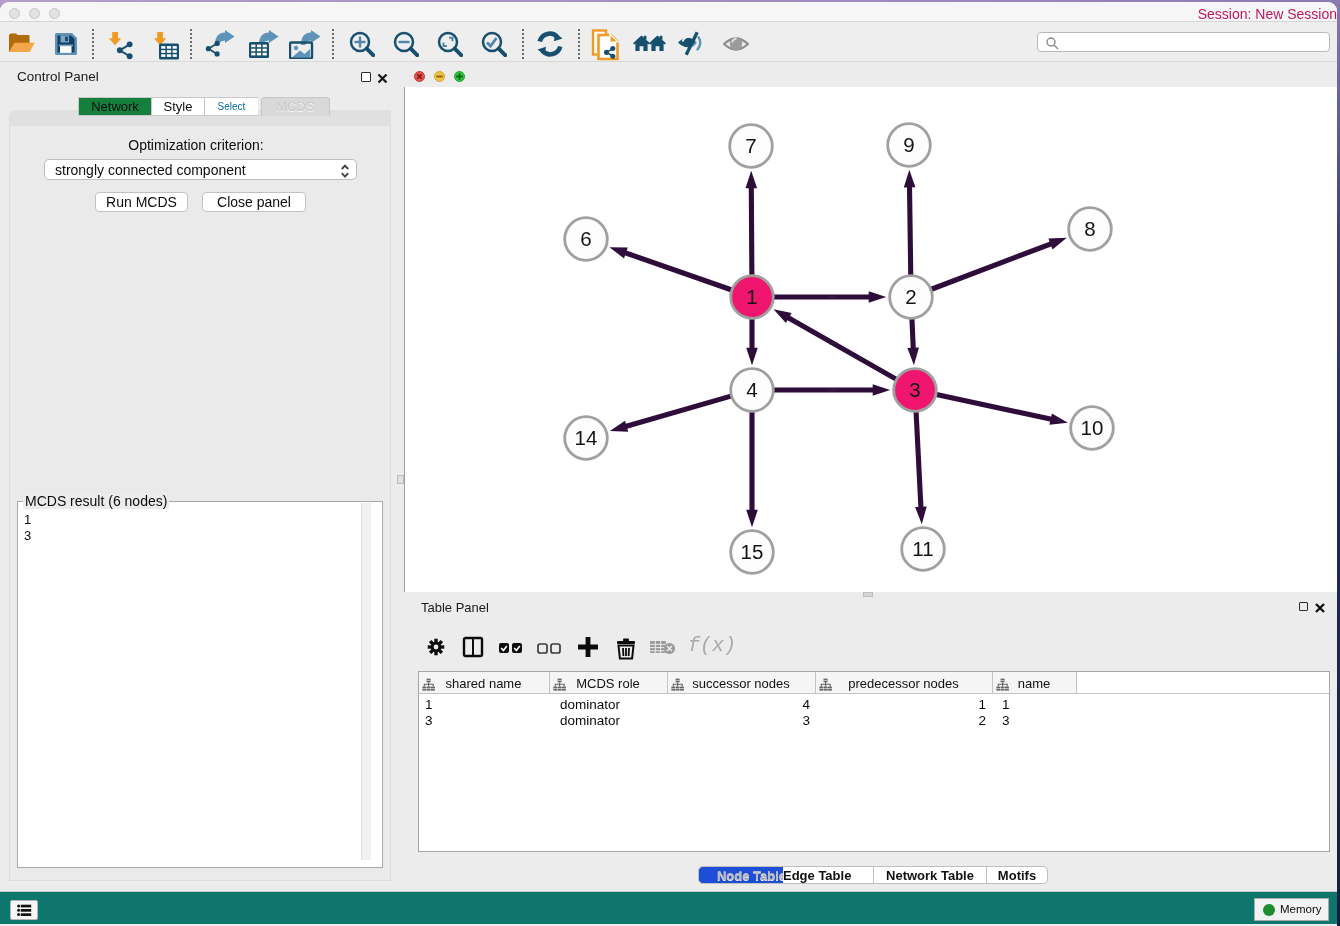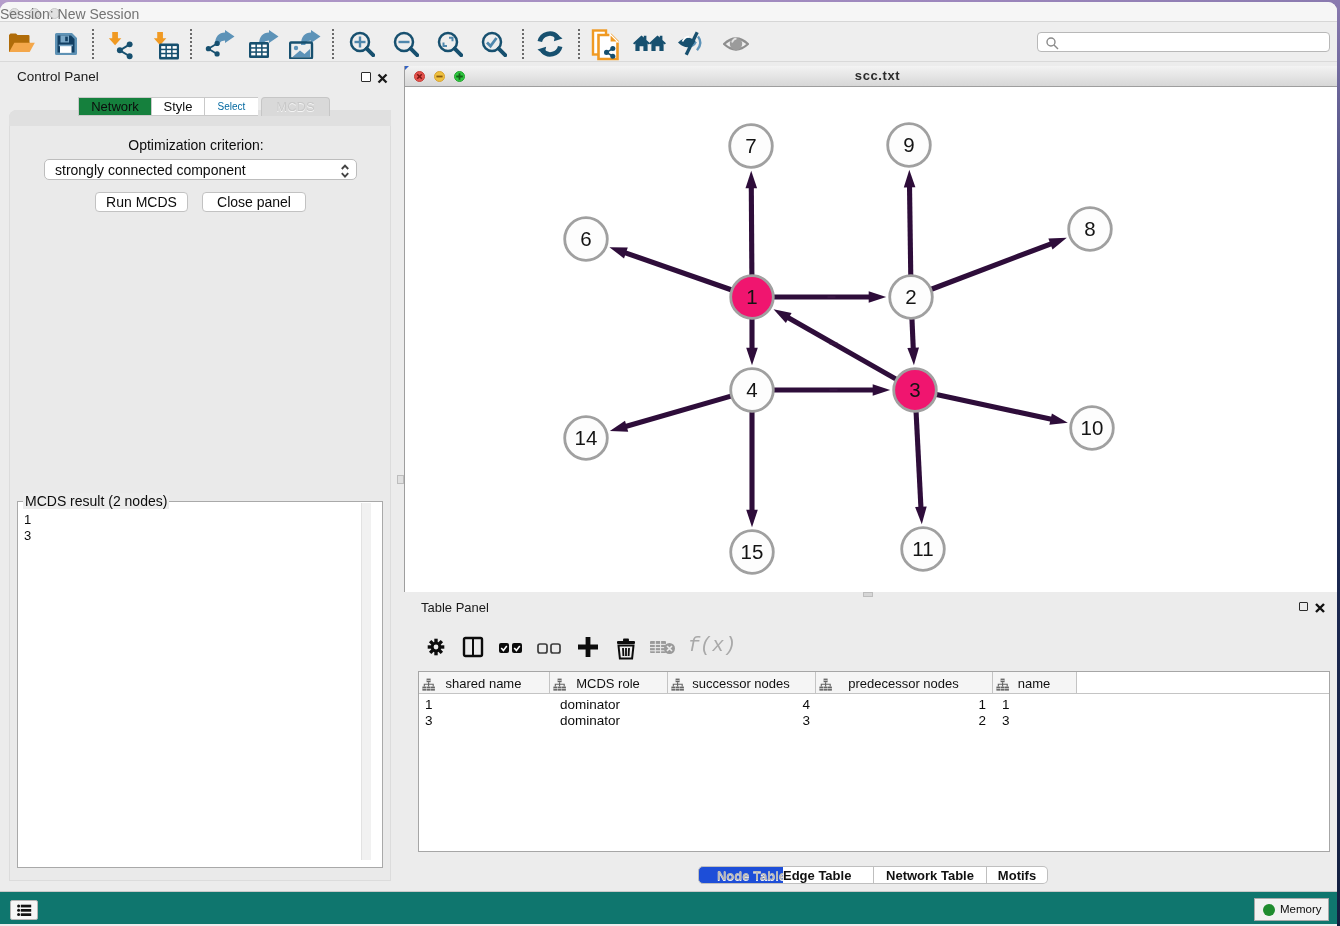--- a/index.html
+++ b/index.html
@@ -8,21 +8,21 @@
 .vsep { position:absolute; top:29px; height:30px; width:0; border-left:2px dotted #6a6a6a; }
 .cell { position:absolute; font-size:13.5px; color:#0c0c0c; }
 </style></head><body>
 <div id="win">
 <div class="abs" style="left:0;top:-2px;width:1337px;height:928px">
 
  <div class="abs" style="left:0;top:2px;width:1337px;height:20px;background:#f6f6f6;border-bottom:1px solid #d6d6d6;border-radius:9px 9px 0 0">
    <div class="abs" style="left:9px;top:6px;width:11px;height:11px;border-radius:50%;background:#e2e2e2;border:1px solid #c7c7c7"></div>
    <div class="abs" style="left:29px;top:6px;width:11px;height:11px;border-radius:50%;background:#e2e2e2;border:1px solid #c7c7c7"></div>
    <div class="abs" style="left:49px;top:6px;width:11px;height:11px;border-radius:50%;background:#e2e2e2;border:1px solid #c7c7c7"></div>
-   <div class="abs" style="left:0;top:4px;width:1337px;text-align:left;font-size:14px;color:#737373">Session: New Session</div>
+   <div class="abs" style="left:0;top:4px;width:1337px;text-align:right;font-size:14px;color:#be185d">Session: New Session</div>
  </div>
 
  <div class="abs" style="left:0;top:22px;width:1337px;height:40px;background:#eeeeee;border-bottom:1px solid #d9d9d9">
  </div>
  <div style="position:absolute;left:8.0px;top:31.0px;width:28px;height:24px"><svg width="28" height="24" viewBox="0 0 28 24" style="">
           <path d="M1 4 l1.5 -1.5 h5.5 l1.5 1.5 h11 a1 1 0 0 1 1 1 v7 h-20.5 z" fill="#b06c09"></path>
 <path d="M1 4 v17 l4 0 5 -9.5 h11.5 v-0.5 h-20" fill="#b06c09"></path>
 <path d="M1.2 21 L6.3 11.7 h20.5 L21.7 21 z" fill="#f4a74a"></path>
         </svg></div>
       <div style="position:absolute;left:54.0px;top:32.0px;width:24px;height:24px"><svg width="24" height="24" viewBox="0 0 24 24" style="">
@@ -207,28 +207,24 @@
           <path d="M2.8 10.2 L6 13.6 L9.2 10.2" fill="none" stroke="#444" stroke-width="1.9"></path>
         </svg>
  </div>
  <div class="abs" style="left:95px;top:192px;width:93px;height:20px;background:#fff;border:1px solid #c2c2c2;border-radius:4px;text-align:center;font-size:14px;color:#0c0c0c;line-height:19px">Run MCDS</div>
  <div class="abs" style="left:202px;top:192px;width:104px;height:20px;background:#fff;border:1px solid #c2c2c2;border-radius:4px;text-align:center;font-size:14px;color:#0c0c0c;line-height:19px">Close panel</div>
 
  <div class="abs" style="left:17px;top:501px;width:366px;height:367px;border:1px solid #a9a9a9;background:#fff">
    <div class="abs" style="left:343px;top:1px;width:10px;height:357px;background:#f1f1f1;border-left:1px solid #e2e2e2"></div>
    <div class="abs" style="left:6px;top:10px;font-size:13px;color:#0c0c0c;line-height:16px">1<br>3</div>
  </div>
- <div class="abs" style="left:23px;top:493px;background:#ececec;padding:0 2px;font-size:14px;color:#0c0c0c">MCDS result (2 nodes)</div>
+ <div class="abs" style="left:23px;top:493px;background:#ececec;padding:0 2px;font-size:14px;color:#0c0c0c">MCDS result (6 nodes)</div>
 
  <div class="abs" style="left:397px;top:475px;width:7px;height:9px;background:#e0e0e0;border:1px solid #bdbdbd"></div>
 
- <div class="abs" style="left:404px;top:66px;width:933px;height:21px;background:linear-gradient(#f3f3f3,#d7d7d7);border-bottom:1px solid #9e9e9e;border-left:1px solid #9e9e9e">
-   <div class="abs" style="left:0;top:0;width:0;height:0;border-top:4px solid #3262c6;border-right:4px solid transparent"></div>
-   <div class="abs" style="left:6px;top:2px;width:933px;text-align:center;font-size:13px;font-weight:bold;color:#2c2c2c;letter-spacing:0.6px">scc.txt</div>
- </div>
  <div style="position:absolute;left:413.5px;top:70.5px;width:11px;height:11px;border-radius:50%;background:#e6534e;border:1px solid #c33d37;box-sizing:border-box">
         <svg width="9" height="9" style="position:absolute;left:0;top:0">
           <path d="M2.2 2.2 l4.6 4.6 m0 -4.6 l-4.6 4.6" stroke="#7e1713" stroke-width="1.6"></path>
         </svg>
       </div>
       <div style="position:absolute;left:433.5px;top:70.5px;width:11px;height:11px;border-radius:50%;background:#efc13f;border:1px solid #d8a332;box-sizing:border-box">
         <svg width="9" height="9" style="position:absolute;left:0;top:0">
           <line x1="1.4" y1="4.5" x2="7.6" y2="4.5" stroke="#885a10" stroke-width="1.8"></line>
         </svg>
       </div>

